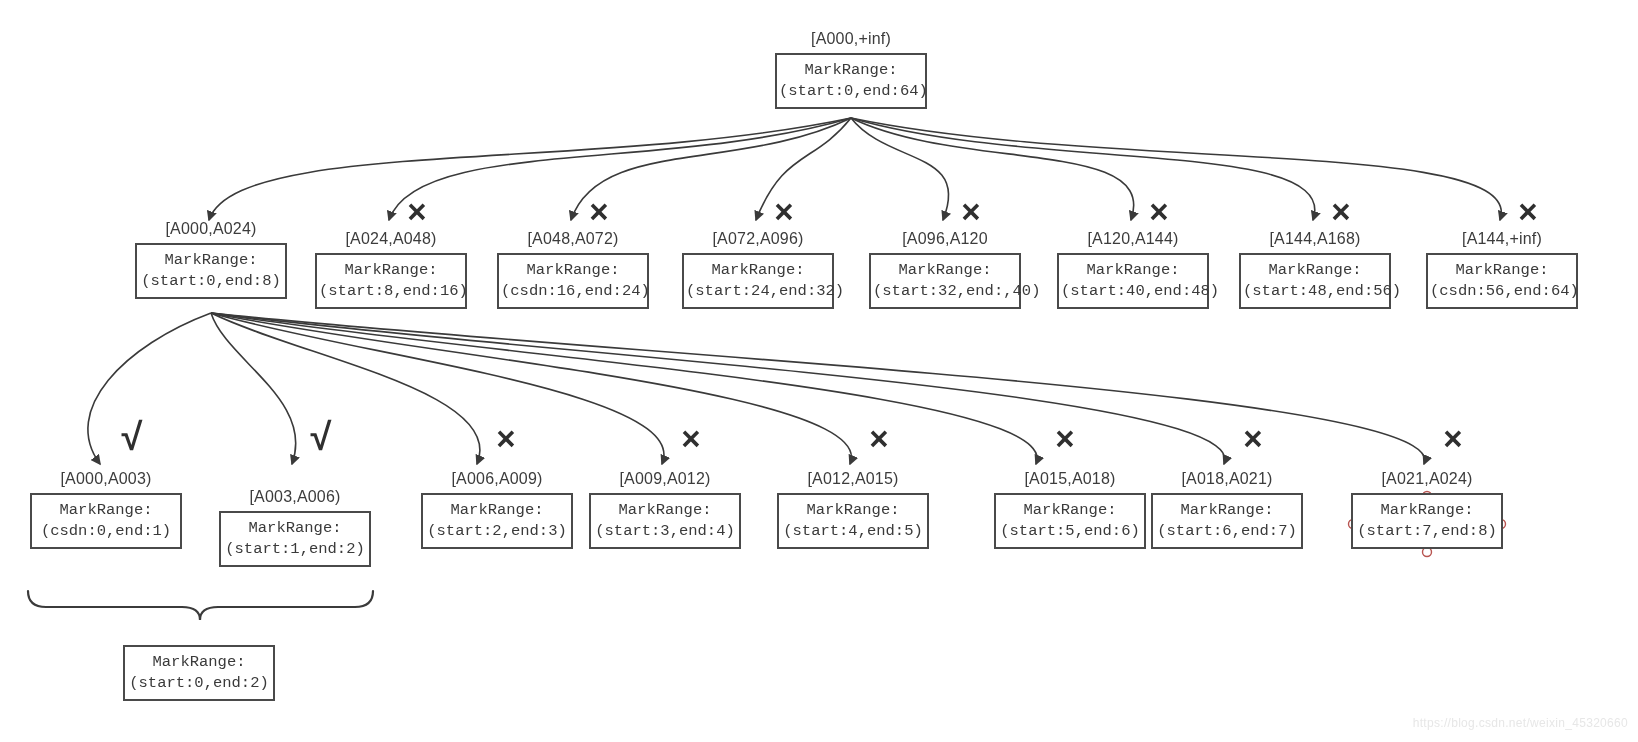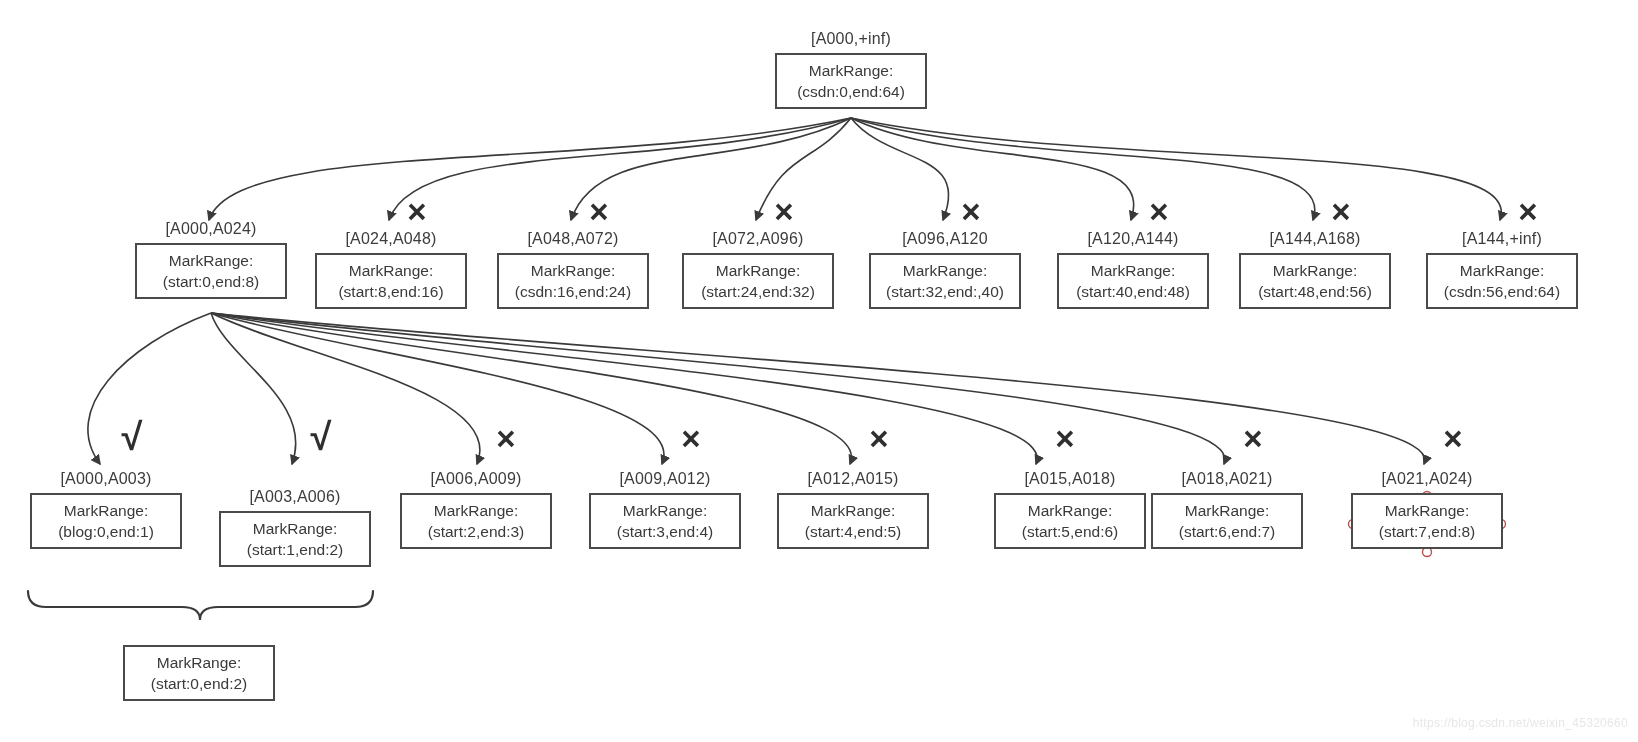--- a/index.html
+++ b/index.html
@@ -5,21 +5,21 @@
   html,body{margin:0;padding:0;background:#ffffff;}
   .canvas{
     position:relative; width:1638px; height:742px; background:#ffffff;
     font-family:"Liberation Sans","DejaVu Sans",sans-serif; color:#3a3a3a; overflow:hidden;border-radius:24px;
   }
   .edges{position:absolute;left:0;top:0;}
   .node{position:absolute; transform:translateX(-50%); text-align:center; white-space:nowrap;}
   .node-label{font-size:16px; color:#3c3c3c; margin-bottom:5px; letter-spacing:0.2px;}
   .node-box{
     width:152px; box-sizing:border-box; border:2px solid #4a4a4a; background:#fff;
-    padding:5px 2px; font-size:15.5px; line-height:21px; margin:0 auto;
+    padding:5px 2px; font-size:15.5px; line-height:21px; margin:0 auto;font-family:Liberation Mono, monospace;
   }
   .box-line{white-space:nowrap;}
   .mark{
     position:absolute; transform:translate(-50%,-50%); font-weight:bold; color:#2f2f2f;
     line-height:1; user-select:none;
   }
   .mark-x{font-size:33px;}
   .mark-check{font-size:38px;}
   .watermark{
     position:absolute; right:10px; bottom:12px; font-size:12px; color:#e7e7e7;
@@ -66,21 +66,21 @@
       <circle cx="1353" cy="524" r="4.5"></circle>
       <circle cx="1501" cy="524" r="4.5"></circle>
       <circle cx="1427" cy="552" r="4.5"></circle>
     </g>
   </svg>
 
   <div class="node" style="left:851px; top:30px">
     <div class="node-label">[A000,+inf)</div>
     <div class="node-box">
       <div class="box-line">MarkRange:</div>
-      <div class="box-line">(csdn:0,end:64)</div>
+      <div class="box-line">(start:0,end:64)</div>
     </div>
   </div>
 
   <div class="node" style="left:211px; top:220px">
     <div class="node-label">[A000,A024)</div>
     <div class="node-box">
       <div class="box-line">MarkRange:</div>
       <div class="box-line">(start:0,end:8)</div>
     </div>
   </div>
@@ -131,31 +131,31 @@
     <div class="node-box">
       <div class="box-line">MarkRange:</div>
       <div class="box-line">(csdn:56,end:64)</div>
     </div>
   </div>
 
   <div class="node" style="left:106px; top:470px">
     <div class="node-label">[A000,A003)</div>
     <div class="node-box">
       <div class="box-line">MarkRange:</div>
-      <div class="box-line">(blog:0,end:1)</div>
+      <div class="box-line">(csdn:0,end:1)</div>
     </div>
   </div>
   <div class="node" style="left:295px; top:488px">
     <div class="node-label">[A003,A006)</div>
     <div class="node-box">
       <div class="box-line">MarkRange:</div>
       <div class="box-line">(start:1,end:2)</div>
     </div>
   </div>
-  <div class="node" style="left:476px; top:470px">
+  <div class="node" style="left:497px; top:470px">
     <div class="node-label">[A006,A009)</div>
     <div class="node-box">
       <div class="box-line">MarkRange:</div>
       <div class="box-line">(start:2,end:3)</div>
     </div>
   </div>
   <div class="node" style="left:665px; top:470px">
     <div class="node-label">[A009,A012)</div>
     <div class="node-box">
       <div class="box-line">MarkRange:</div>

